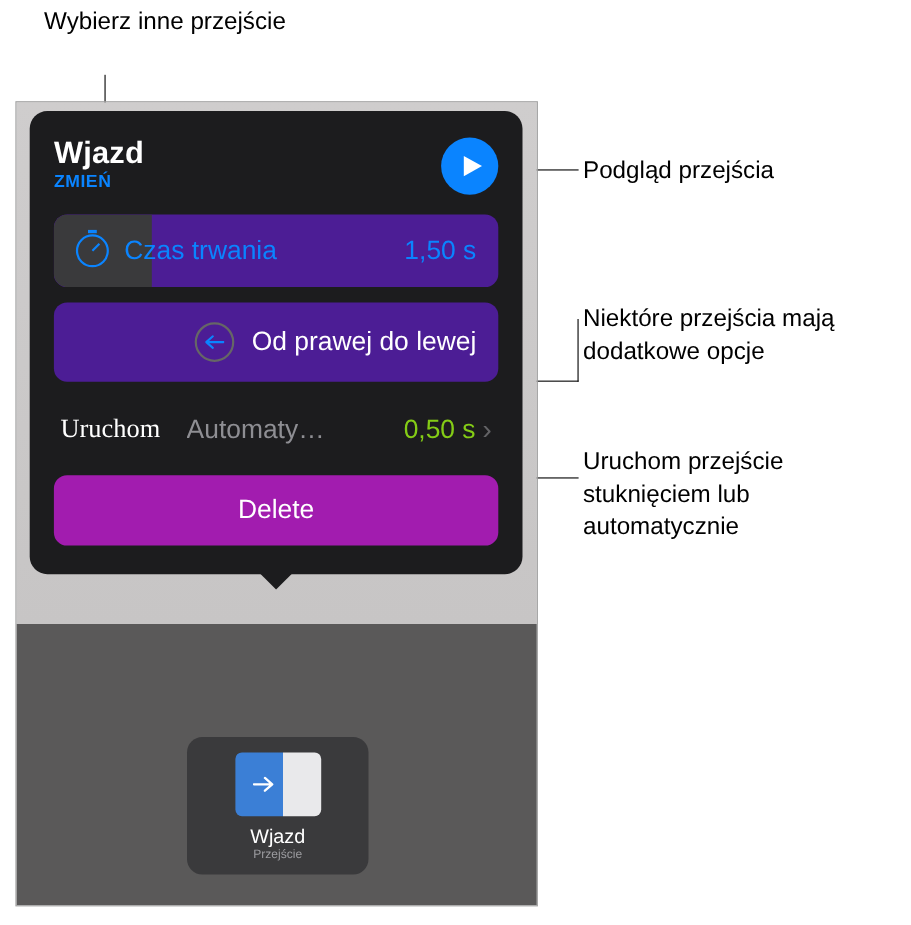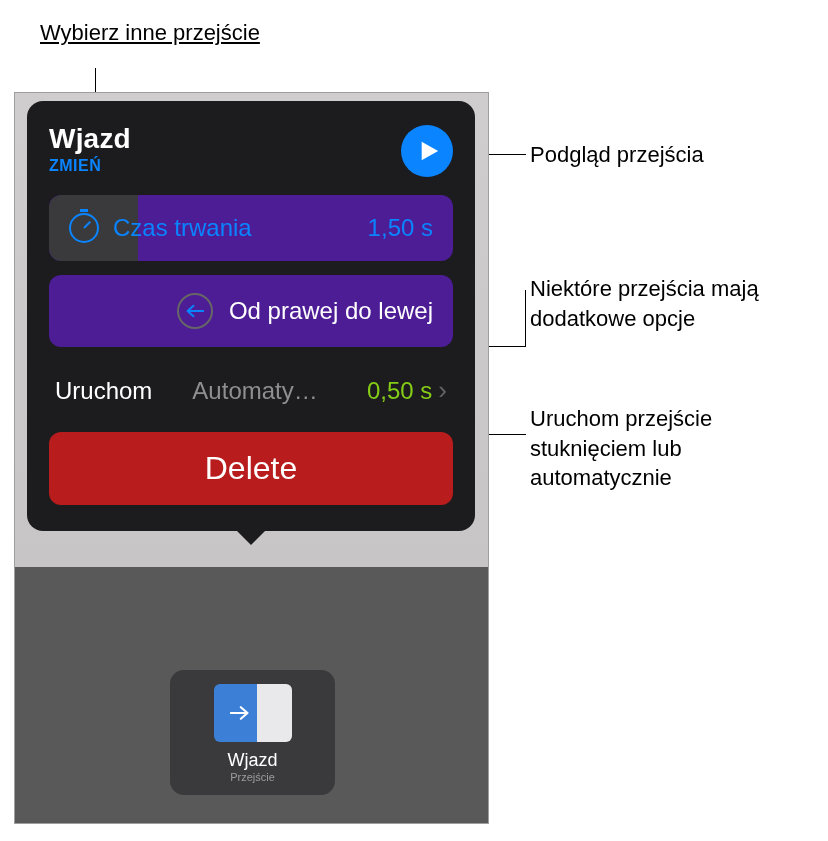--- a/index.html
+++ b/index.html
@@ -122,31 +122,31 @@
   }
   .dir-icon-wrap svg { width: 18px; height: 14px; }
   .direction-label { font-size: 24px; color: #fff; }
   .run-row {
     display: flex;
     align-items: center;
     padding: 14px 6px 14px 6px;
     font-size: 24px;
     margin-bottom: 12px;
   }
-  .run-label { color: #fff; margin-right: 40px; }
+  .run-label { color: #fff; margin-right: 24px; font-family: Liberation Serif, serif; }
   .run-mode { color: #8e8e93; flex:1; white-space: nowrap; overflow:hidden; text-overflow: ellipsis;}
   .run-delay { color: #84cc16; margin-left: 6px; margin-right: 6px;}
   .chevron { color: #636366; font-size: 26px; }
   .delete-btn {
     width: 100%;
-    background: #b91c1c;
+    background: #a21caf;
     border-radius: 12px;
     padding: 18px 0;
     text-align: center;
-    font-size: 32px;
+    font-size: 24px;
     color: #fff;
   }
   .popover-tail {
     position:absolute;
     left: 50%; bottom: -14px;
     transform: translateX(-50%);
     width: 0; height:0;
     border-left: 16px solid transparent;
     border-right: 16px solid transparent;
     border-top: 16px solid #1c1c1e;
@@ -173,21 +173,21 @@
   .chip-title { color: #fff; font-size: 18px; }
   .chip-sub { color: #9c9ca0; font-size: 11px; }
 
   .callout {
     position: absolute;
     font-size: 22px;
     color: #000;
     line-height: 1.35;
     max-width: 260px;
   }
-  .c-top { left: 40px; top: 18px; text-decoration: underline; }
+  .c-top { left: 40px; top: 4px; }
   .c-preview { left: 530px; top: 140px; text-align: center; }
   .c-options { left: 530px; top: 274px; }
   .c-run { left: 530px; top: 404px; }
 
   .leader { position:absolute; background:#000; }
   .l-top-v { left: 95px; top: 68px; width: 1px; height: 104px; }
   .l-prev-h { left: 442px; top: 154px; width: 84px; height: 1px; }
   .l-opt-h  { left: 448px; top: 346px; width: 78px; height: 1px; }
   .l-opt-v  { left: 525px; top: 290px; width:1px; height:57px; }
   .l-run-h  { left: 430px; top: 434px; width: 96px; height: 1px; }

